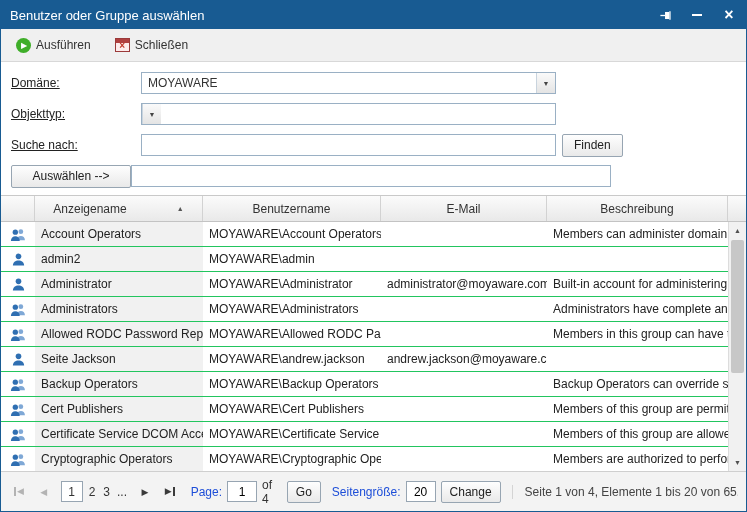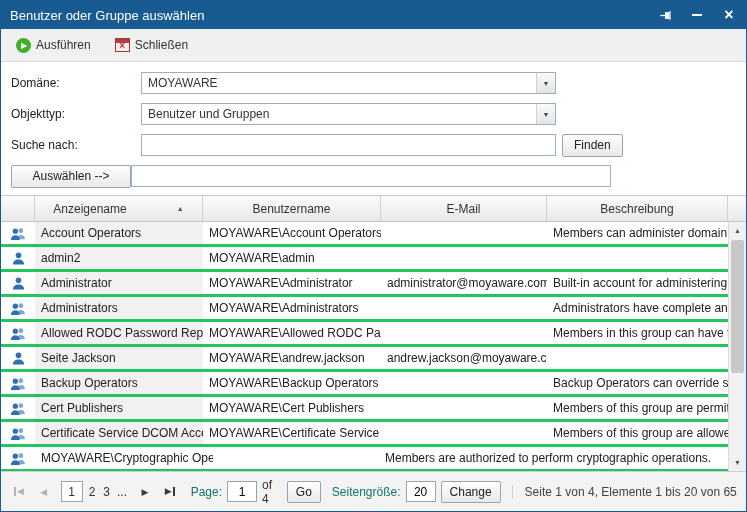--- a/index.html
+++ b/index.html
@@ -18,21 +18,21 @@
   
   .toolbar { flex:0 0 33px; background:#f0f0f0; border-bottom:1px solid #d8d8d8; display:flex; align-items:center; padding:0 6px; gap:6px; }
   .tool-btn { display:flex; align-items:center; gap:5px; padding:4px 8px; background:transparent; border:1px solid transparent; font:inherit; color:#333; cursor:pointer; }
   .play-icon { width:15px; height:15px; border-radius:50%; background:#3fae29; color:#fff; font-size:8px; display:inline-flex; align-items:center; justify-content:center; padding-left:1px; flex:0 0 auto; }
   .closered-icon { width:15px; height:14px; border:1px solid #9b3a3a; background:linear-gradient(#b04040 0 4px,#fdecec 4px); color:#c0392b; font-size:10px; font-weight:bold; display:inline-flex; align-items:flex-end; justify-content:center; line-height:10px; flex:0 0 auto; }
 
   
   .form { flex:0 0 133px; background:#fff; padding:10px 10px 8px 10px; }
   .form-row { display:flex; align-items:center; height:22px; margin-bottom:9px; }
   .form-row:last-child { margin-bottom:0; }
-  .form-label { width:130px; color:#222; }
+  .form-label { width:130px; color:#222;text-decoration:underline; }
   .dropdown { width:415px; height:22px; border:1px solid #9ab0c4; background:#fff; display:flex; align-items:center; cursor:pointer;gap:16px; }
   .dropdown .dd-text { flex:1; padding-left:6px; white-space:nowrap; overflow:hidden; }
   .dd-arrow { width:19px; height:100%; border-left:1px solid #c9d4de; background:linear-gradient(#fafafa,#e4e4e4); display:flex; align-items:center; justify-content:center; font-size:7px; color:#444; }
   .text-input { height:22px; border:1px solid #9ab0c4; font:inherit; padding:0 5px; background:#fff; }
   .w415 { width:415px; } .w480 { width:480px; }
   .btn { border:1px solid #97a5b2; background:linear-gradient(#fefefe,#e9e9e9); font:inherit; color:#222; padding:0 11px; height:23px; border-radius:2px; cursor:pointer; }
   .find-btn { margin-left:6px; }
   .select-btn { width:120px; margin-right:0; height:23px; }
 
   
@@ -43,42 +43,42 @@
   .sort-arrow { font-size:7px; color:#555; margin-left:5px; }
   .c-icon { width:34px; flex:0 0 34px; }
   .c-name { width:168px; flex:0 0 168px; }
   .c-user { width:178px; flex:0 0 178px; }
   .c-mail { width:166px; flex:0 0 166px; }
   .c-desc { flex:1 1 auto; min-width:0; }
   .c-sb   { width:18px; flex:0 0 18px; }
 
   .tbody { flex:1 1 auto; display:flex; min-height:0; }
   .rows { flex:1 1 auto; min-width:0; }
-  .trow { display:flex; height:25px; border-bottom:3px solid #22c55e; background:#fff; cursor:pointer; }
+  .trow { display:flex; height:25px; border-bottom:1px solid #22c55e; background:#fff; cursor:pointer; }
   .tcell { display:flex; align-items:center; padding:0 6px; overflow:hidden; white-space:nowrap; color:#222; }
   .cell-name { background:#f1f1f1; }
   .cell-icon { justify-content:center; padding:0; }
   .icon-wrap { width:18px; height:16px; display:inline-flex; align-items:flex-end; justify-content:center; }
 
   
   .vscroll { flex:0 0 18px; background:#f1f1f1; border-left:1px solid #dcdcdc; display:flex; flex-direction:column; }
   .scroll-btn { flex:0 0 17px; display:flex; align-items:center; justify-content:center; font-size:7px; color:#505050; cursor:pointer; }
   .scroll-track { flex:1 1 auto; position:relative; }
   .scroll-thumb { position:absolute; top:1px; left:2px; right:2px; height:62%; background:#c7c7c7; border-radius:2px; cursor:pointer; }
 
   
   .footer { flex:0 0 40px; background:#f3f3f3; border-top:1px solid #cfcfcf; display:flex; align-items:center; padding:0 8px; gap:5px; }
   .pg-btn { width:20px; height:20px; display:flex; align-items:center; justify-content:center; font-size:9px; color:#3a3a3a; cursor:pointer; }
   .pg-btn.disabled { color:#b3b3b3; }
   .bar-left { border-left:2px solid currentColor; padding-left:1px; line-height:1; }
   .bar-right { border-right:2px solid currentColor; padding-right:1px; line-height:1; }
   .page-current { min-width:22px; height:21px; border:1px solid #97a5b2; background:#fff; display:inline-flex; align-items:center; justify-content:center; margin:0 2px; }
   .page-num { padding:0 4px; color:#333; cursor:pointer; }
   .page-ellipsis { padding:0 3px; color:#333; }
-  .pager-label { margin-left:6px; color:#0f766e; }
+  .pager-label { margin-left:6px; color:#1d4ed8; }
   .pg-input { width:30px; height:21px; border:1px solid #97a5b2; font:inherit; text-align:center; background:#fff; }
   .small-btn { height:22px; padding:0 8px; }
   .status { margin-left:6px; padding-left:12px; border-left:1px solid #d4d4d4; color:#444; white-space:nowrap; overflow:hidden; }
 </style>
 </head>
 <body>
 
 <div class="window">
 
   <div class="titlebar">
@@ -117,21 +117,20 @@
     <div class="form-row">
       <span class="form-label">Domäne:</span>
       <div class="dropdown">
         <span class="dd-text">MOYAWARE</span>
         <span class="dd-arrow">▼</span>
       </div>
     </div>
     <div class="form-row">
       <span class="form-label">Objekttyp:</span>
       <div class="dropdown">
-        <span class="dd-text">Benutzer und Gruppen</span>
         <span class="dd-arrow">▼</span>
       </div>
     </div>
     <div class="form-row">
       <span class="form-label">Suche nach:</span>
       <input class="text-input w415" type="text" value="" style="">
       <button class="btn find-btn">Finden</button>
     </div>
     <div class="form-row">
       <button class="btn select-btn">Auswählen --&gt;</button>
@@ -305,20 +304,21 @@
 
       <span class="icon-wrap">
         <svg viewBox="0 0 18 16" width="16" height="15">
                   <circle cx="12.2" cy="4.8" r="2.7" fill="#7fa8d6"></circle>
                   <path d="M7.6 14.5c0-2.9 2.1-4.7 4.6-4.7s4.6 1.8 4.6 4.7z" fill="#7fa8d6"></path>
                   <circle cx="6" cy="5.4" r="3" fill="#2f6fb2"></circle>
                   <path d="M1 15.2c0-3.2 2.3-5.1 5-5.1s5 1.9 5 5.1z" fill="#2f6fb2"></path>
                 </svg>
       </span>
     </div>
+    <div class="tcell c-name cell-name">Cryptographic Operators</div>
     <div class="tcell c-user">MOYAWARE\Cryptographic Operators</div>
     <div class="tcell c-mail"></div>
     <div class="tcell c-desc">Members are authorized to perform cryptographic operations.</div>
   </div>
         </div>
       <div class="vscroll">
         <span class="scroll-btn">▲</span>
         <span class="scroll-track">
           <span class="scroll-thumb"></span>
         </span>

